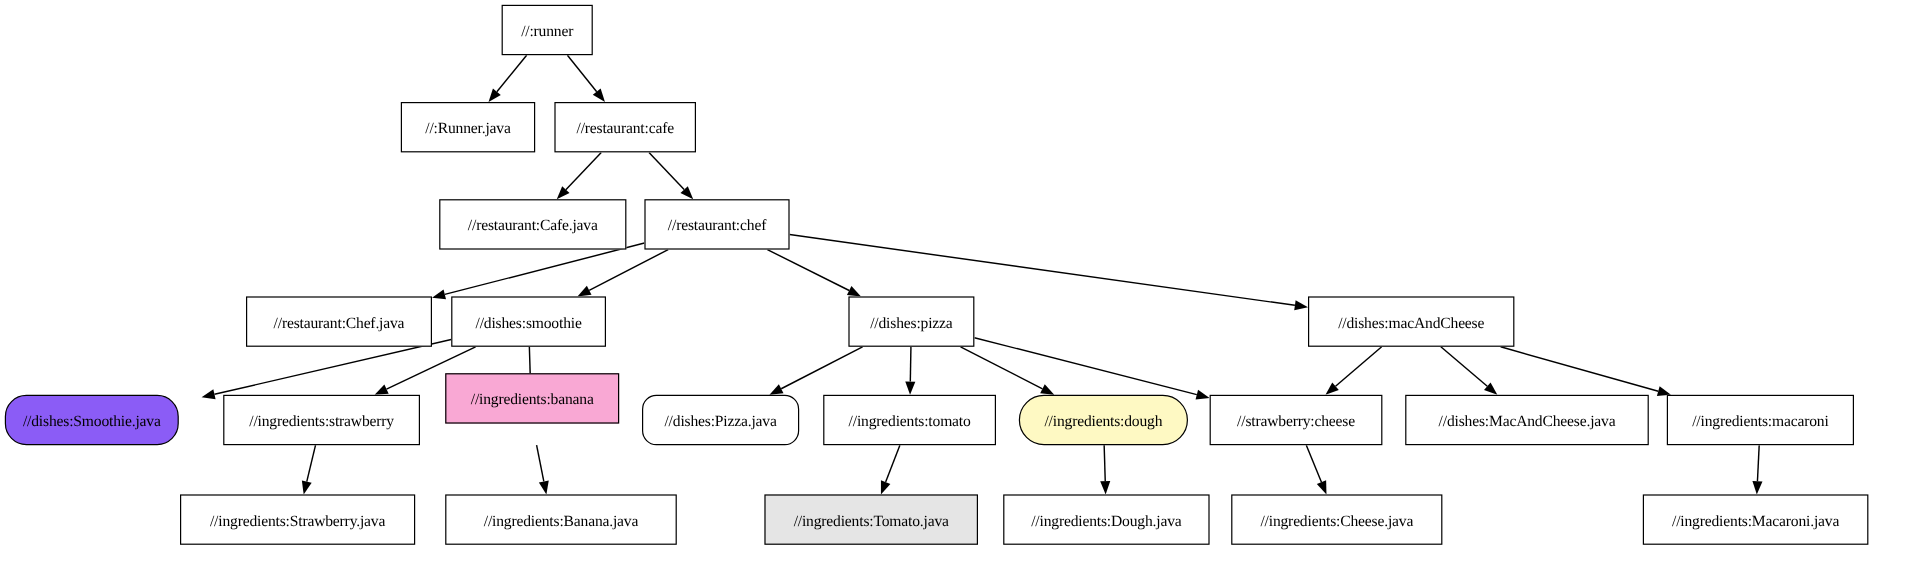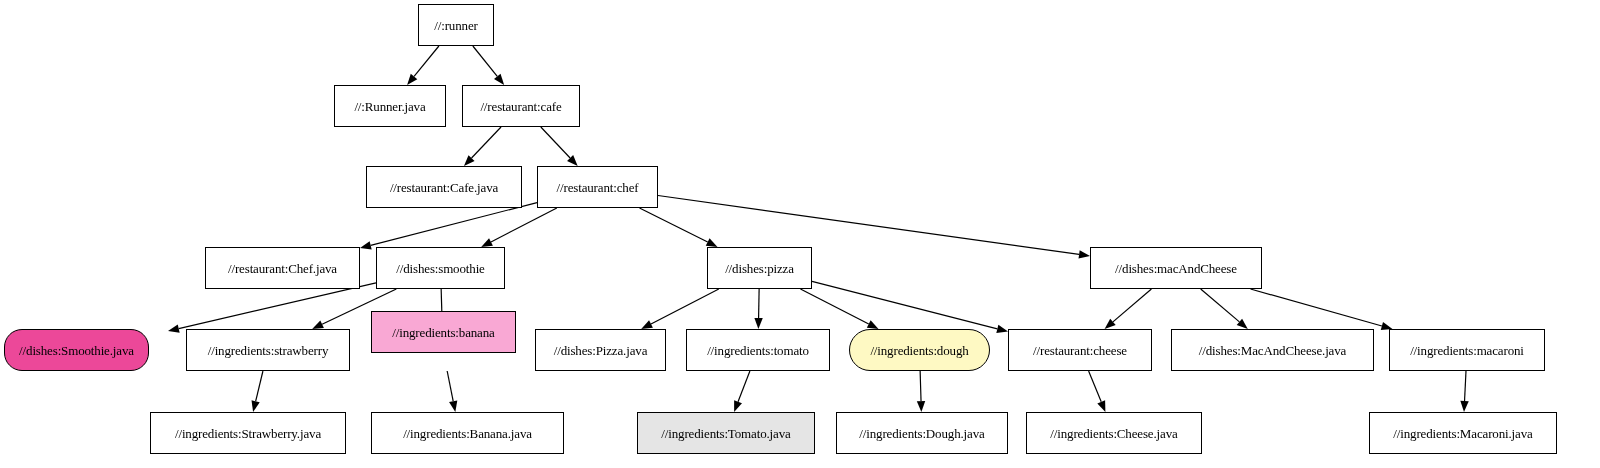--- a/index.html
+++ b/index.html
@@ -166,40 +166,40 @@
       </div>
       <div class="graph-node" style="left: 376px; top: 247px; width: 129px; height: 42px; border-color: rgb(0, 0, 0); background: rgb(255, 255, 255);">
         <span class="node-label">//dishes:smoothie</span>
       </div>
       <div class="graph-node" style="left: 707px; top: 247px; width: 105px; height: 42px; border-color: rgb(0, 0, 0); background: rgb(255, 255, 255);">
         <span class="node-label">//dishes:pizza</span>
       </div>
       <div class="graph-node" style="left: 1090px; top: 247px; width: 172px; height: 42px; border-color: rgb(0, 0, 0); background: rgb(255, 255, 255);">
         <span class="node-label">//dishes:macAndCheese</span>
       </div>
-      <div class="graph-node" style="left: 4px; top: 329px; width: 145px; height: 42px; border-color: rgb(0, 0, 0); background: #ec4899; border-radius: 18px;">
+      <div class="graph-node" style="left: 4px; top: 329px; width: 145px; height: 42px; border-color: rgb(0, 0, 0); background: #8b5cf6; border-radius: 18px;">
         <span class="node-label">//dishes:Smoothie.java</span>
       </div>
       <div class="graph-node" style="left: 186px; top: 329px; width: 164px; height: 42px; border-color: rgb(0, 0, 0); background: rgb(255, 255, 255);">
         <span class="node-label">//ingredients:strawberry</span>
       </div>
       <div class="graph-node" style="left: 371px; top: 311px; width: 145px; height: 42px; border-color: rgb(0, 0, 0); background: #f9a8d4;">
         <span class="node-label">//ingredients:banana</span>
       </div>
-      <div class="graph-node" style="left: 535px; top: 329px; width: 131px; height: 42px; border-color: rgb(0, 0, 0); background: rgb(255, 255, 255);">
+      <div class="graph-node" style="left: 535px; top: 329px; width: 131px; height: 42px; border-color: rgb(0, 0, 0); background: rgb(255, 255, 255); border-radius: 12px;">
         <span class="node-label">//dishes:Pizza.java</span>
       </div>
       <div class="graph-node" style="left: 686px; top: 329px; width: 144px; height: 42px; border-color: rgb(0, 0, 0); background: rgb(255, 255, 255);">
         <span class="node-label">//ingredients:tomato</span>
       </div>
       <div class="graph-node" style="left: 849px; top: 329px; width: 141px; height: 42px; border-color: rgb(0, 0, 0); background: #fef9c3; border-radius: 21px;">
         <span class="node-label">//ingredients:dough</span>
       </div>
       <div class="graph-node" style="left: 1008px; top: 329px; width: 144px; height: 42px; border-color: rgb(0, 0, 0); background: rgb(255, 255, 255);">
-        <span class="node-label">//restaurant:cheese</span>
+        <span class="node-label">//strawberry:cheese</span>
       </div>
       <div class="graph-node" style="left: 1171px; top: 329px; width: 203px; height: 42px; border-color: rgb(0, 0, 0); background: rgb(255, 255, 255);">
         <span class="node-label">//dishes:MacAndCheese.java</span>
       </div>
       <div class="graph-node" style="left: 1389px; top: 329px; width: 156px; height: 42px; border-color: rgb(0, 0, 0); background: rgb(255, 255, 255);">
         <span class="node-label">//ingredients:macaroni</span>
       </div>
       <div class="graph-node" style="left: 150px; top: 412px; width: 196px; height: 42px; border-color: rgb(0, 0, 0); background: rgb(255, 255, 255);">
         <span class="node-label">//ingredients:Strawberry.java</span>
       </div>

